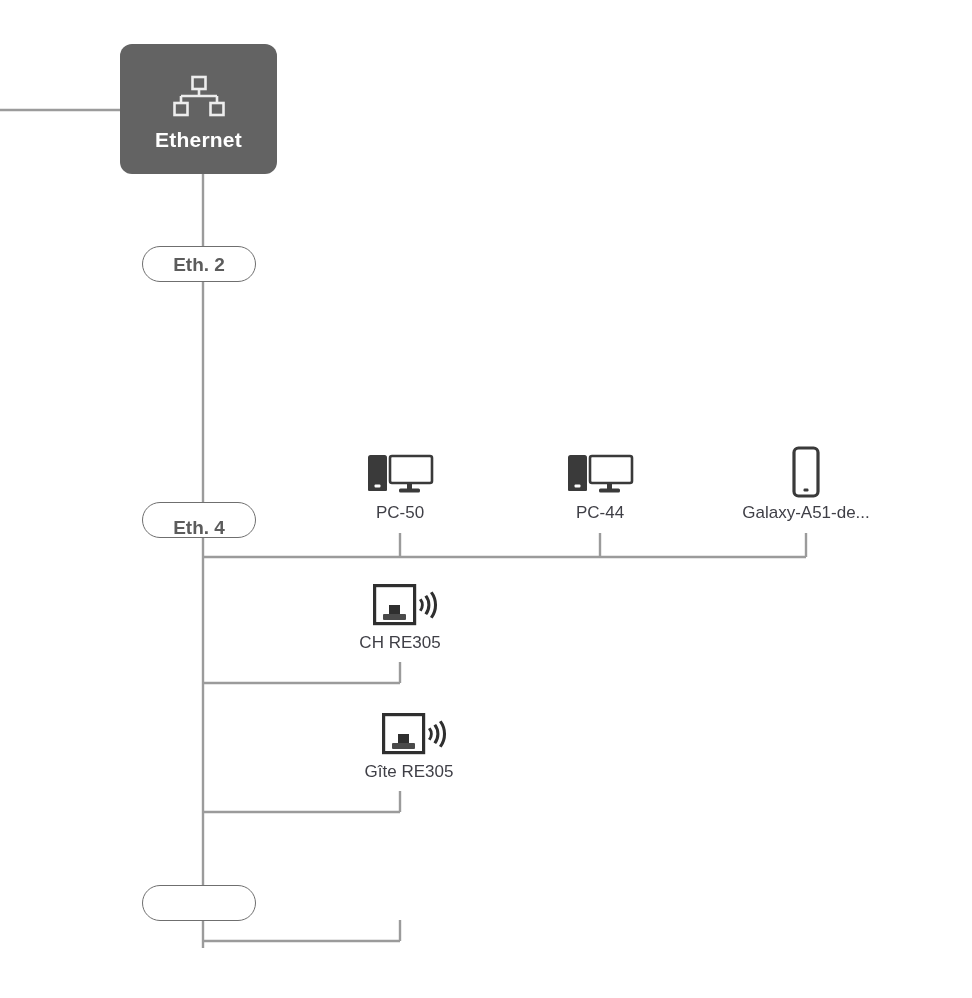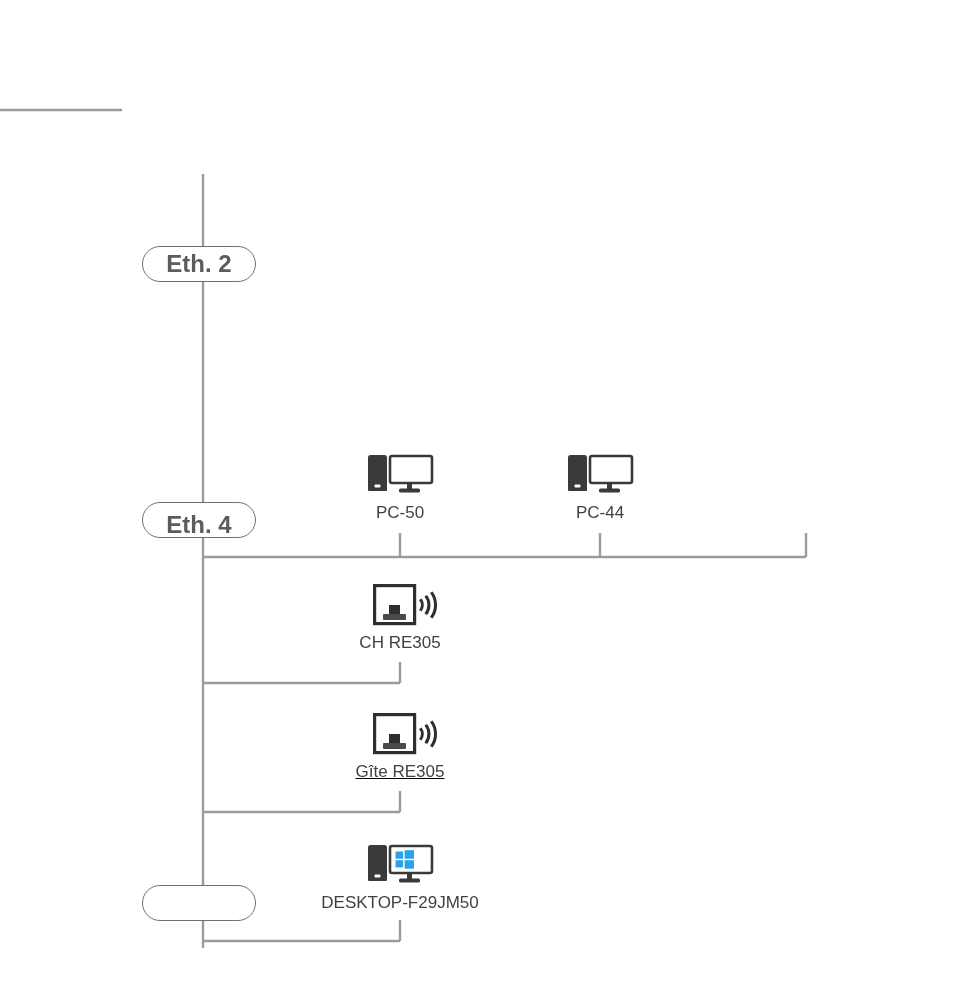--- a/index.html
+++ b/index.html
@@ -64,21 +64,21 @@
     border: 1.6px solid #6f6f6f;
     border-radius: 18px;
     box-sizing: border-box;
     display: flex;
     align-items: center;
     justify-content: center;
     z-index: 3;
   }
   .port span {
     color: #5c5c5c;
-    font-size: 24px;
+    font-size: 19px;
     font-weight: bold;
     line-height: 1;
   }
   
   .device {
     position: absolute;
     display: flex;
     flex-direction: column;
     align-items: center;
     z-index: 3;
@@ -117,20 +117,34 @@
       <path d="M400,683 L400,662"></path>
 
       <path d="M203,812 L400,812"></path>
       <path d="M400,812 L400,791"></path>
 
       <path d="M203,941 L400,941"></path>
       <path d="M400,941 L400,920"></path>
     </g>
   </svg>
 
+  <div class="eth-node">
+    <svg class="net-icon" viewBox="0 0 56 44" xmlns="http://www.w3.org/2000/svg">
+      <g fill="none" stroke="#ededed" stroke-width="2.6">
+        <rect x="21.5" y="2" width="13" height="12"></rect>
+        <path d="M28,14 L28,21"></path>
+        <path d="M10,21 L46,21"></path>
+        <path d="M10,21 L10,28"></path>
+        <path d="M46,21 L46,28"></path>
+        <rect x="3.5" y="28" width="13" height="12"></rect>
+        <rect x="39.5" y="28" width="13" height="12"></rect>
+      </g>
+    </svg>
+    <div class="eth-title">Ethernet</div>
+  </div>
 
   <div class="port" style="left:142px; top:246px;">
     <span>Eth. 2</span>
   </div>
 
 
   <div class="port" style="left:142px; top:502px;align-items:flex-end;">
     <span>Eth. 4</span>
   </div>
 
@@ -155,60 +169,51 @@
       <rect x="2" y="5" width="19" height="36" rx="2.5" fill="#3a3a3a"></rect>
       <rect x="2" y="31" width="19" height="10" rx="1.5" fill="#3a3a3a"></rect>
       <rect x="8.5" y="34.5" width="6" height="3" rx="1" fill="#ffffff"></rect>
       <path d="M26,6 h38 a2,2 0 0 1 2,2 v23 a2,2 0 0 1 -2,2 h-38 a2,2 0 0 1 -2,-2 v-23 a2,2 0 0 1 2,-2 z" fill="#ffffff" stroke="#3a3a3a" stroke-width="2.6"></path>
       <rect x="41" y="33" width="5" height="6" fill="#3a3a3a"></rect>
       <rect x="33" y="38.5" width="21" height="4" rx="1.5" fill="#3a3a3a"></rect>
     </svg>
     <div class="dev-label">PC-44</div>
   </div>
 
+  <div class="device" style="left:716px; top:446px; width:180px;">
+    <svg class="dev-icon" width="32" height="52" viewBox="0 0 32 52" xmlns="http://www.w3.org/2000/svg">
+      <rect x="4" y="2" width="24" height="48" rx="4.5" fill="#ffffff" stroke="#3a3a3a" stroke-width="3.2"></rect>
+      <rect x="7.6" y="7" width="16.8" height="33" fill="#ffffff"></rect>
+      <rect x="13.5" y="42.5" width="5" height="3" rx="1.2" fill="#3a3a3a"></rect>
+    </svg>
+    <div class="dev-label">Galaxy-A51-de...</div>
+  </div>
 
   <div class="device" style="left:343px; top:582px; width:114px;">
     <svg class="dev-icon" width="78" height="46" viewBox="0 0 78 46" xmlns="http://www.w3.org/2000/svg">
       <rect x="13.6" y="3.6" width="40" height="38" fill="#ffffff" stroke="#2f2f2f" stroke-width="3.2"></rect>
       <rect x="28" y="23" width="11" height="9" fill="#2f2f2f"></rect>
       <rect x="22" y="32" width="23" height="6" rx="1" fill="#4a4a4a"></rect>
       <g fill="#2f2f2f">
         <path d="M58,18 a8,8 0 0 1 0,10 l2.6,1.6 a11,11 0 0 0 0,-13.2 z"></path>
         <path d="M63.5,14.5 a14,14 0 0 1 0,17 l2.6,1.6 a17,17 0 0 0 0,-20.2 z"></path>
         <path d="M69,11 a20,20 0 0 1 0,24 l2.6,1.6 a23,23 0 0 0 0,-27.2 z"></path>
       </g>
     </svg>
     <div class="dev-label">CH RE305</div>
   </div>
 
-  <div class="device" style="left:343px; top:711px; width:114px;text-decoration:underline;">
+  <div class="device" style="left:352px; top:711px; width:114px;">
     <svg class="dev-icon" width="78" height="46" viewBox="0 0 78 46" xmlns="http://www.w3.org/2000/svg">
       <rect x="13.6" y="3.6" width="40" height="38" fill="#ffffff" stroke="#2f2f2f" stroke-width="3.2"></rect>
       <rect x="28" y="23" width="11" height="9" fill="#2f2f2f"></rect>
       <rect x="22" y="32" width="23" height="6" rx="1" fill="#4a4a4a"></rect>
       <g fill="#2f2f2f">
         <path d="M58,18 a8,8 0 0 1 0,10 l2.6,1.6 a11,11 0 0 0 0,-13.2 z"></path>
         <path d="M63.5,14.5 a14,14 0 0 1 0,17 l2.6,1.6 a17,17 0 0 0 0,-20.2 z"></path>
         <path d="M69,11 a20,20 0 0 1 0,24 l2.6,1.6 a23,23 0 0 0 0,-27.2 z"></path>
       </g>
     </svg>
     <div class="dev-label">Gîte RE305</div>
   </div>
 
-  <div class="device" style="left:290px; top:840px; width:220px;">
-    <svg class="dev-icon" width="68" height="48" viewBox="0 0 68 48" xmlns="http://www.w3.org/2000/svg">
-      <rect x="2" y="5" width="19" height="36" rx="2.5" fill="#3a3a3a"></rect>
-      <rect x="2" y="31" width="19" height="10" rx="1.5" fill="#3a3a3a"></rect>
-      <rect x="8.5" y="34.5" width="6" height="3" rx="1" fill="#ffffff"></rect>
-      <path d="M26,6 h38 a2,2 0 0 1 2,2 v23 a2,2 0 0 1 -2,2 h-38 a2,2 0 0 1 -2,-2 v-23 a2,2 0 0 1 2,-2 z" fill="#ffffff" stroke="#3a3a3a" stroke-width="2.6"></path>
-      <g>
-        <rect x="29.5" y="11.5" width="7.6" height="7.2" fill="#27a3e8"></rect>
-        <rect x="38.6" y="10.2" width="9.4" height="8.5" fill="#27a3e8"></rect>
-        <rect x="29.5" y="20.2" width="7.6" height="7.2" fill="#27a3e8"></rect>
-        <rect x="38.6" y="20.2" width="9.4" height="8.5" fill="#27a3e8"></rect>
-      </g>
-      <rect x="41" y="33" width="5" height="6" fill="#3a3a3a"></rect>
-      <rect x="33" y="38.5" width="21" height="4" rx="1.5" fill="#3a3a3a"></rect>
-    </svg>
-    <div class="dev-label">DESKTOP-F29JM50</div>
-  </div>
 
 </div>
 
 </body></html>

